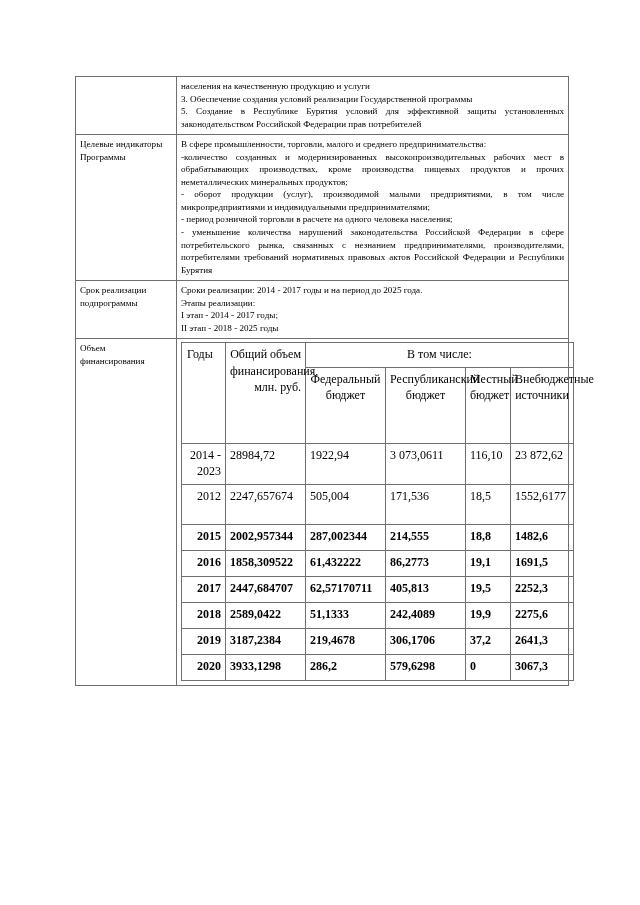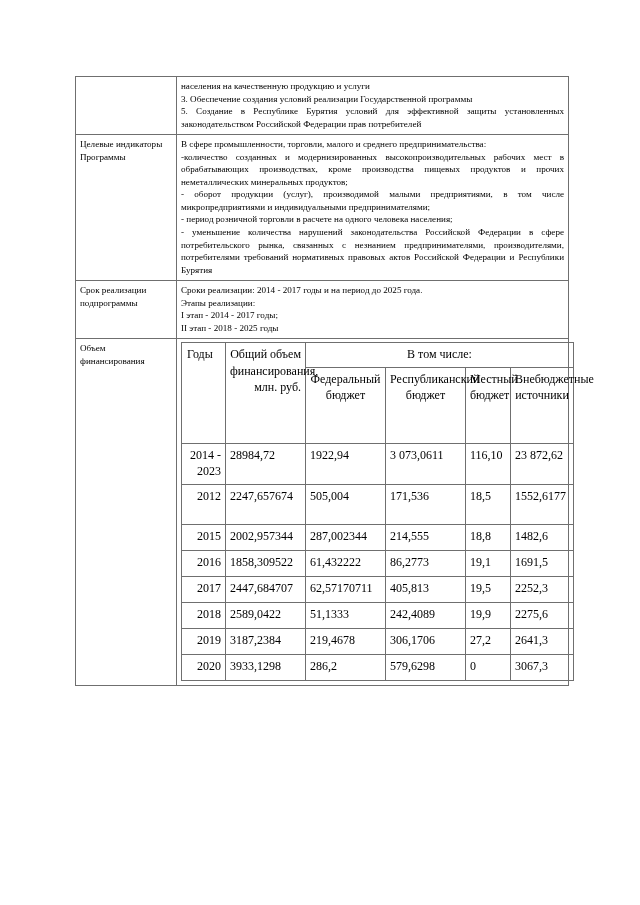--- a/index.html
+++ b/index.html
@@ -93,21 +93,21 @@
   }
   .col-years  { width: 44px; }
   .col-total  { width: 80px; }
   .col-fed    { width: 80px; }
   .col-rep    { width: 80px; }
   .col-mest   { width: 45px; }
   .col-vneb   { width: 63px; }
   .tall-head { height: 76px; }
   .row-2014-2023 { height: 36px; }
   .row-2014 { height: 40px; }
-  .data-row { height: 26px; }
+  .data-row { height: 26px; font-weight: bold; }
   .nbsp-num { white-space: normal; }
 </style>
 </head>
 <body>
 
 <div class="page">
 
   <table class="doc-table">
     <colgroup>
       <col style="width:101px">
@@ -231,21 +231,21 @@
                 <td class="num">242,4089</td>
                 <td class="num">19,9</td>
                 <td class="num">2275,6</td>
               </tr>
 
               <tr class="data-row">
                 <td class="yr">2019</td>
                 <td class="num">3187,2384</td>
                 <td class="num">219,4678</td>
                 <td class="num">306,1706</td>
-                <td class="num">27,2</td>
+                <td class="num">37,2</td>
                 <td class="num">2641,3</td>
               </tr>
 
               <tr class="data-row">
                 <td class="yr">2020</td>
                 <td class="num">3933,1298</td>
                 <td class="num">286,2</td>
                 <td class="num">579,6298</td>
                 <td class="num">0</td>
                 <td class="num">3067,3</td>

